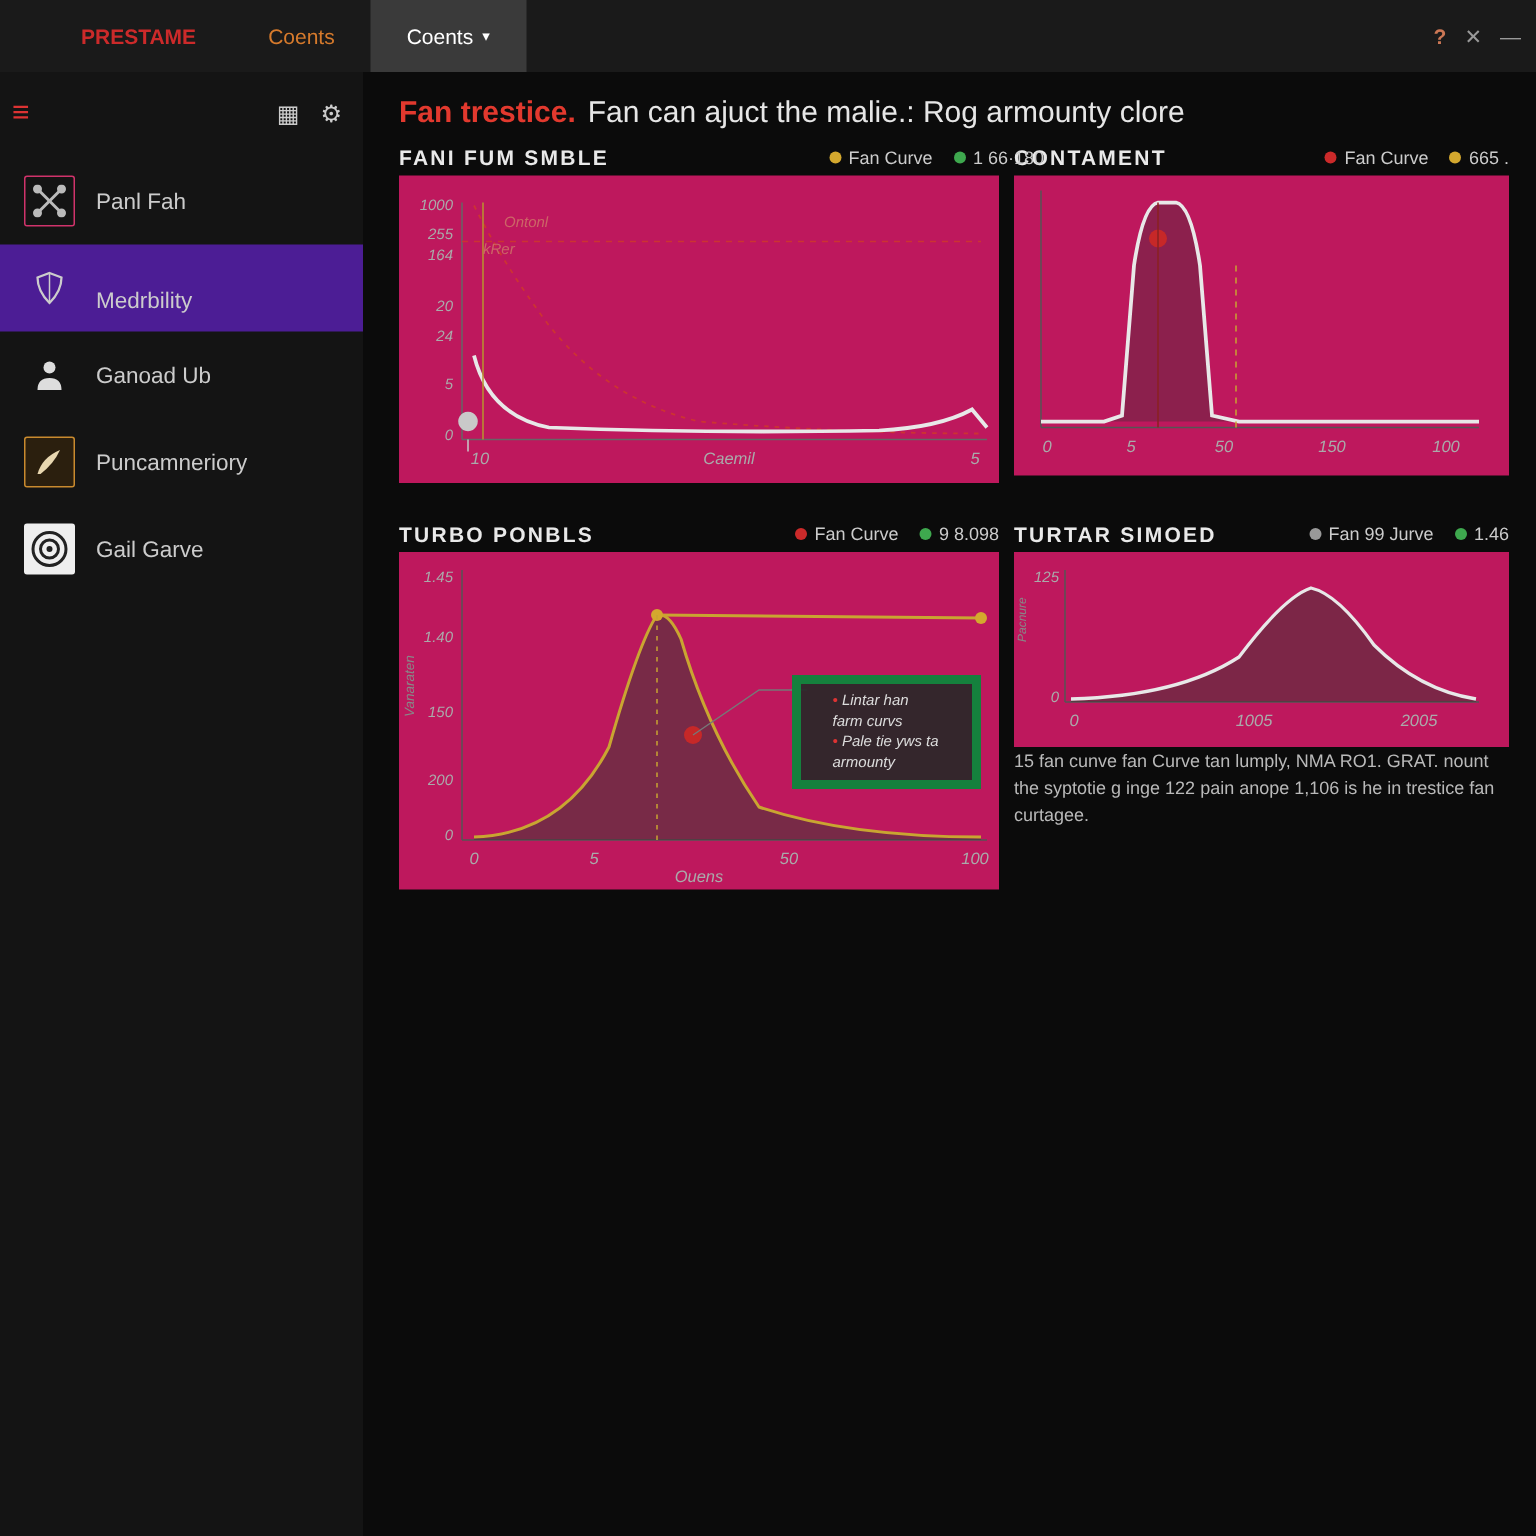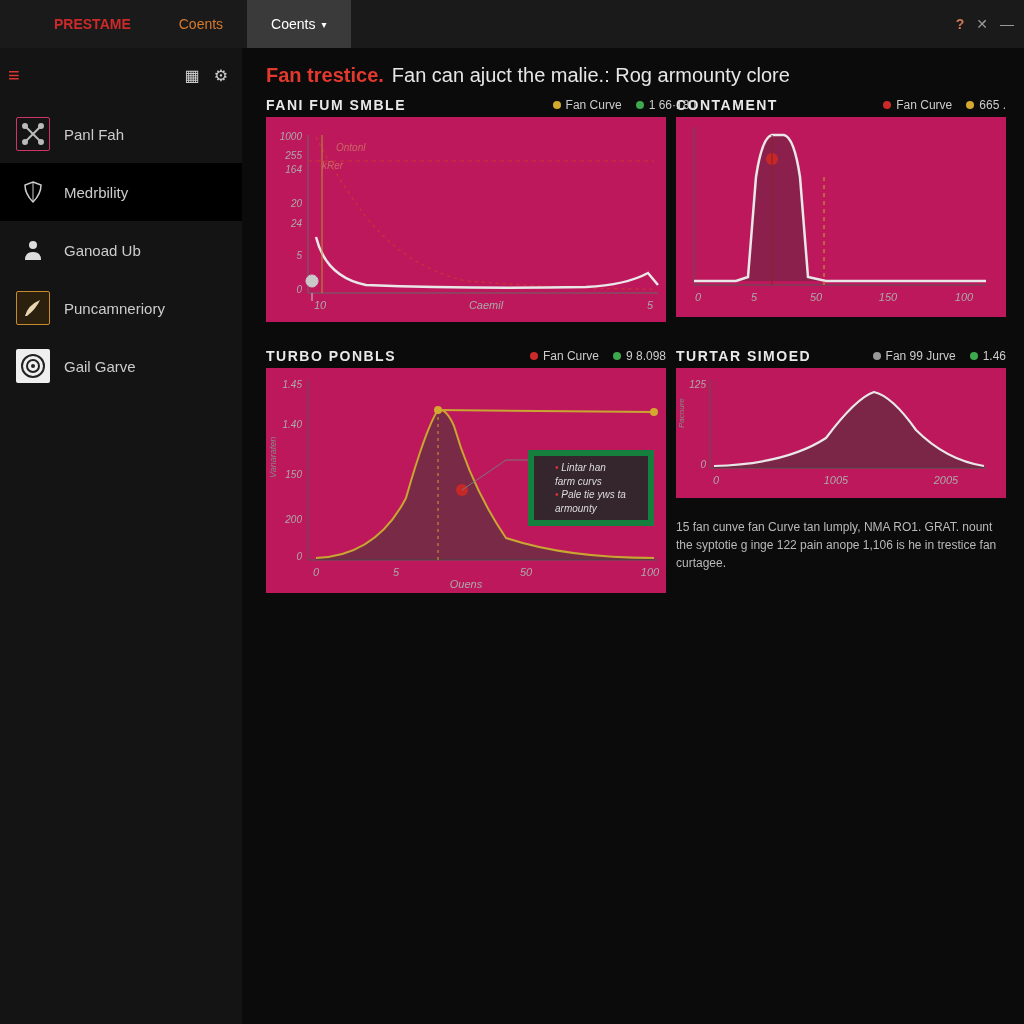--- a/index.html
+++ b/index.html
@@ -60,21 +60,21 @@
     display: flex; align-items: center; gap: 14px;
     padding: 12px 16px; cursor: pointer;
     font-size: 15px; color: #ccc;
   }
   .side-item .icon-box {
     width: 34px; height: 34px;
     display: flex; align-items: center; justify-content: center;
     border-radius: 2px;
   }
   .side-item.i0 .icon-box { border: 1px solid #d0336b; }
-  .side-item.i1 { background: #000000; }
+  .side-item.i1 { background: #4c1d95; align-items: flex-end; }
   .side-item.i3 .icon-box { border: 1px solid #c98a2e; background: #2b1f0e; }
   .side-item.i4 .icon-box { background: #efefef; }
   
   .main {
     flex: 1; background: #0b0b0b;
     padding: 16px 18px 18px 24px;
     position: relative;
   }
   .page-header {
     display: flex; align-items: baseline; gap: 8px;
@@ -103,21 +103,21 @@
   .dot.ya { background: #d4a82e; }
   .dot.gn { background: #3ea84e; }
   .dot.rd { background: #cc2a2a; }
   .dot.gy { background: #999; }
   .plot {
     position: relative; width: 100%; background: #be185d; font-style: italic;
   }
   .plot svg { display: block; }
   .desc {
     font-size: 12px; color: #b9b9b9; line-height: 1.5;
-    margin-top: 20px; padding-right: 6px;
+    margin-top: 0; padding-right: 6px;
   }
   .callout {
     position: absolute;
     background: rgba(40,40,40,0.92);
     border: 6px solid #15803d;
     font-size: 10px; color: #ddd;
     padding: 5px 21px; line-height: 1.35;
   }
   .callout .row::before { content: "• "; color: #d33; }
   .pin { fill: #c9c9c9; }

